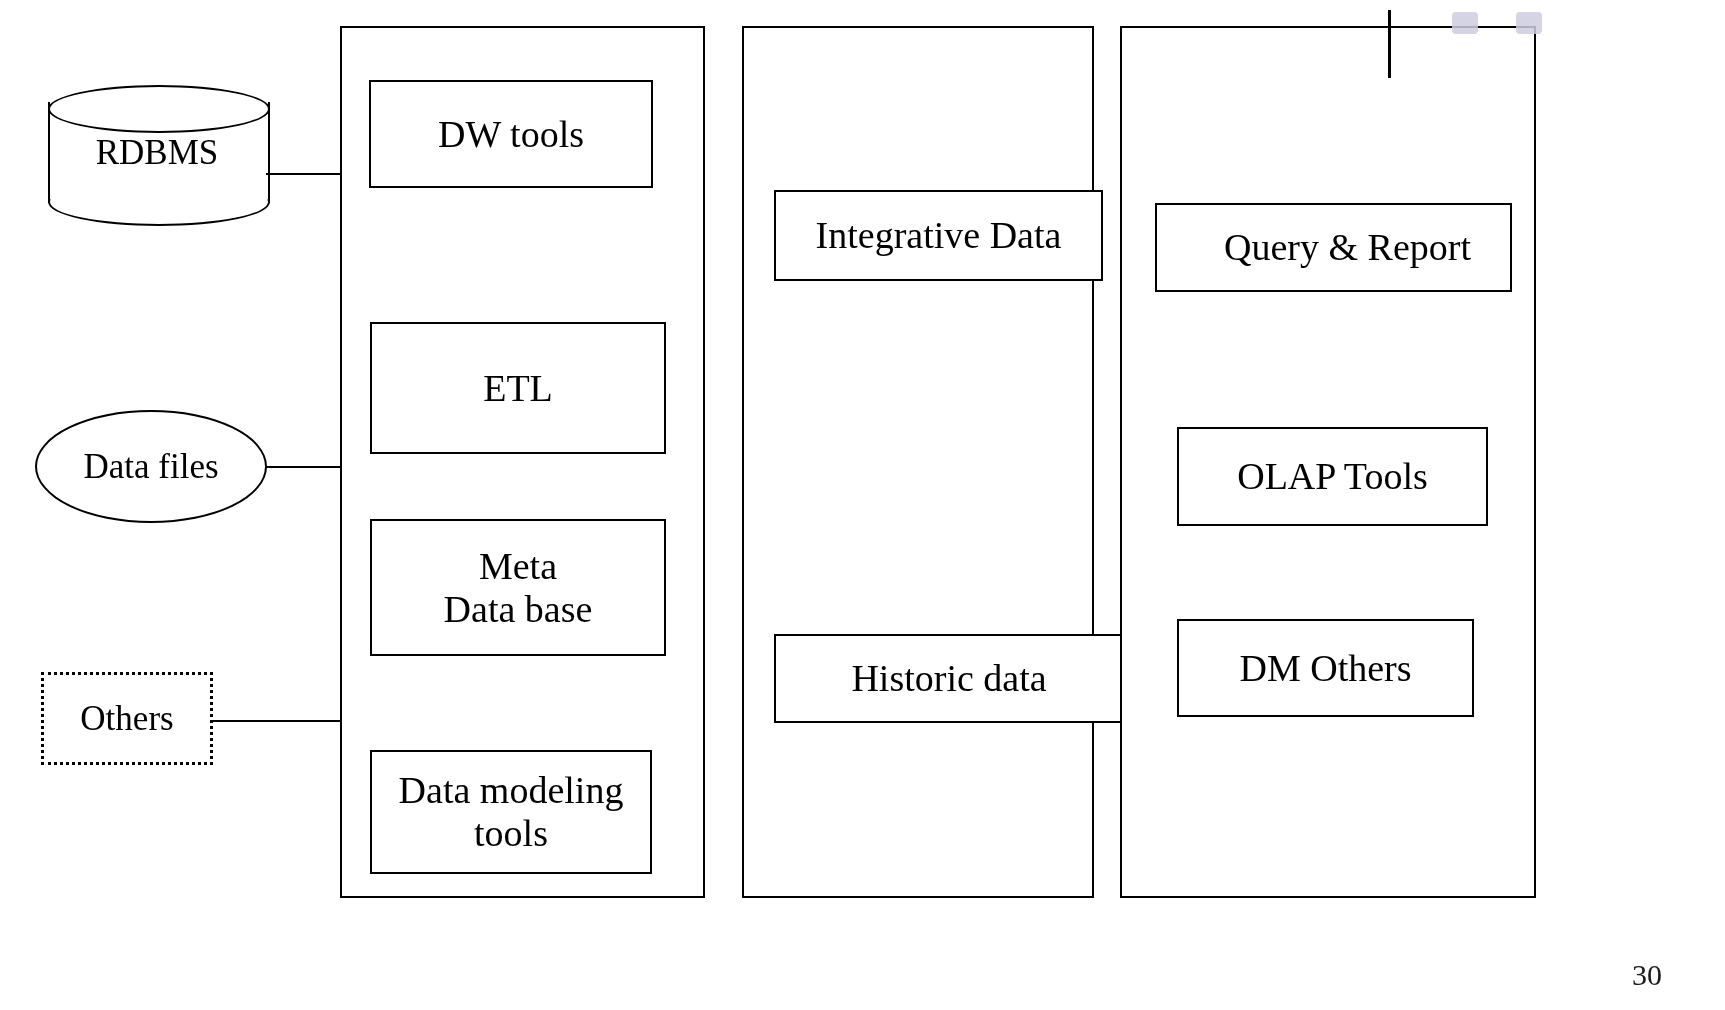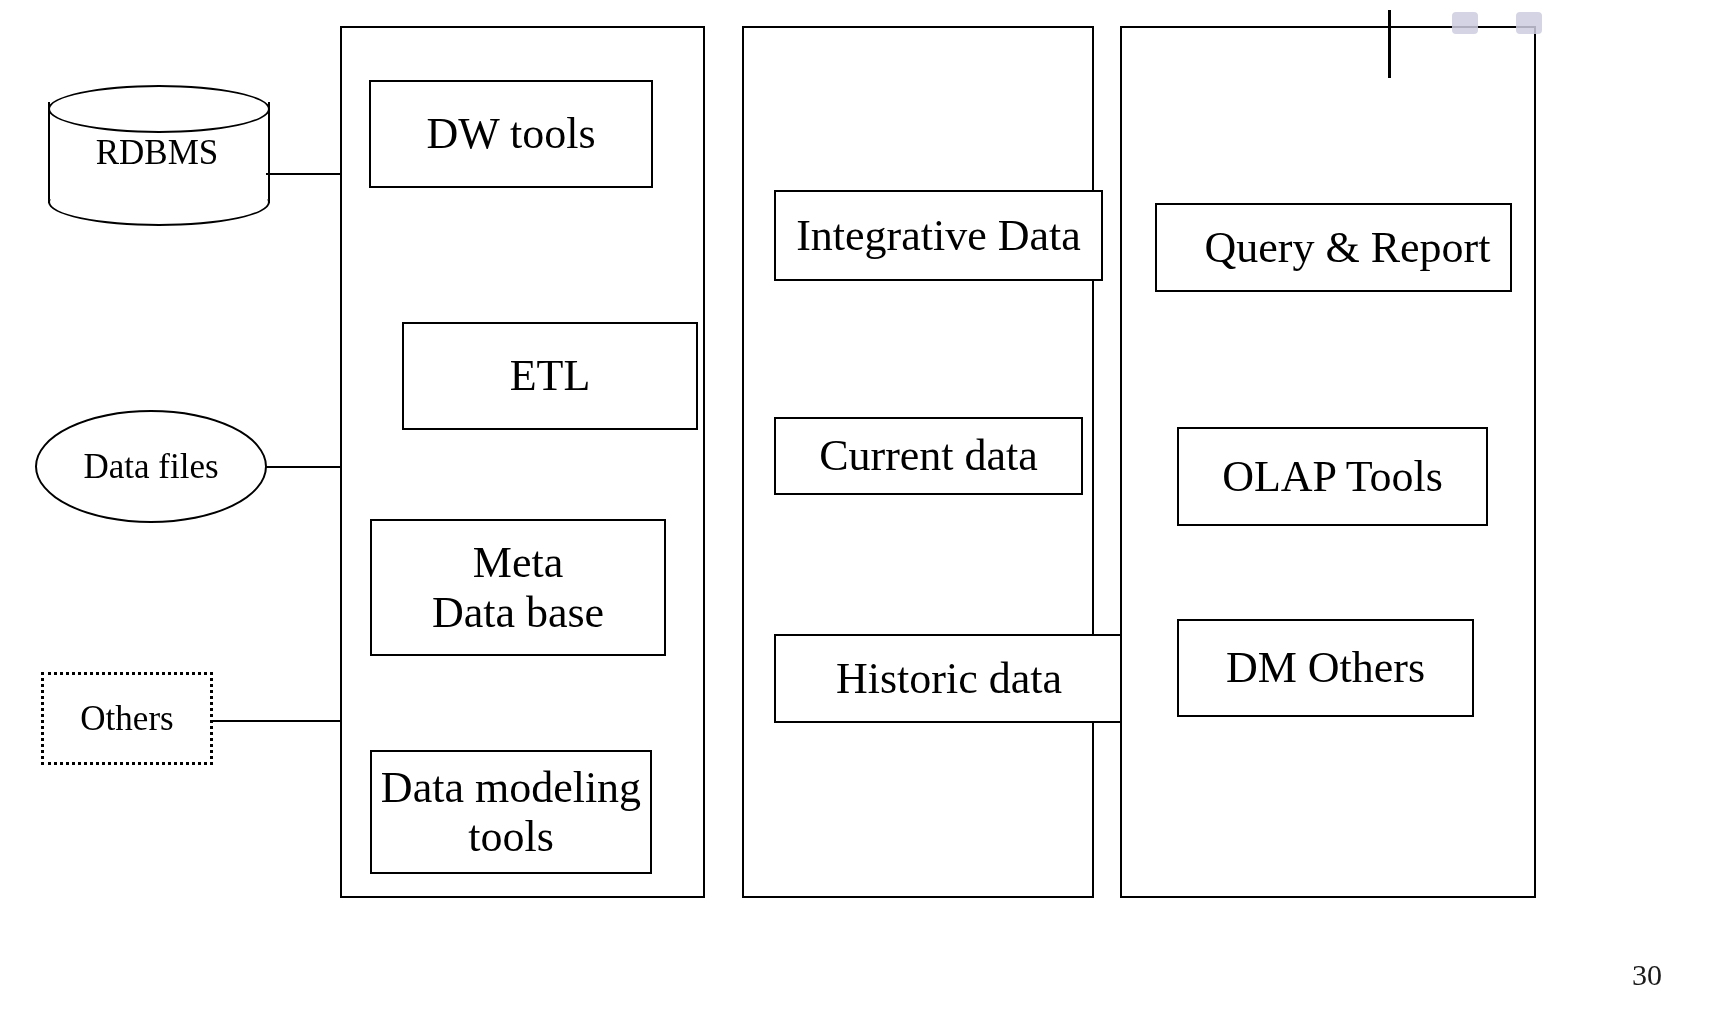--- a/index.html
+++ b/index.html
@@ -77,27 +77,27 @@
   .panel-1 { left: 340px; top: 26px;  width: 365px; height: 872px; }
   .panel-2 { left: 742px; top: 26px;  width: 352px; height: 872px; }
   .panel-3 { left: 1120px; top: 26px; width: 416px; height: 872px; }
 
   
   .box {
     border: 2.6px solid #000;
     background: #fff;
     display: flex; align-items: center; justify-content: center;
     text-align: center;
-    font-size: 44px;
+    font-size: 38px;
     line-height: 1.12;
   }
 
   
   .b-dw    { left: 369px; top: 80px;  width: 284px; height: 108px; }
-  .b-etl   { left: 370px; top: 322px; width: 296px; height: 108px; margin-left: 32px; }
+  .b-etl   { left: 370px; top: 322px; width: 296px; height: 132px; }
   .b-meta  { left: 370px; top: 519px; width: 296px; height: 137px; }
   .b-dmt   { left: 370px; top: 750px; width: 282px; height: 124px; }
 
   
   .b-integ { left: 774px; top: 190px; width: 329px; height: 91px; }
   .b-curr  { left: 774px; top: 417px; width: 309px; height: 78px; }
   .b-hist  { left: 774px; top: 634px; width: 350px; height: 89px; }
 
   
   .b-qr    { left: 1155px; top: 203px; width: 357px; height: 89px; padding-left: 28px; }
@@ -173,23 +173,20 @@
     <span style="white-space:pre-line">Data modeling
 tools</span>
   </div>
 
   <div class="abs panel panel-2"></div>
 
   <div class="abs box b-integ">
     <span>Integrative Data</span>
   </div>
 
-  <div class="abs box b-curr">
-    <span>Current data</span>
-  </div>
 
   <div class="abs box b-hist">
     <span>Historic data</span>
   </div>
 
   <div class="abs panel panel-3"></div>
 
   <div class="abs box b-qr">
     <span>Query &amp; Report</span>
   </div>

